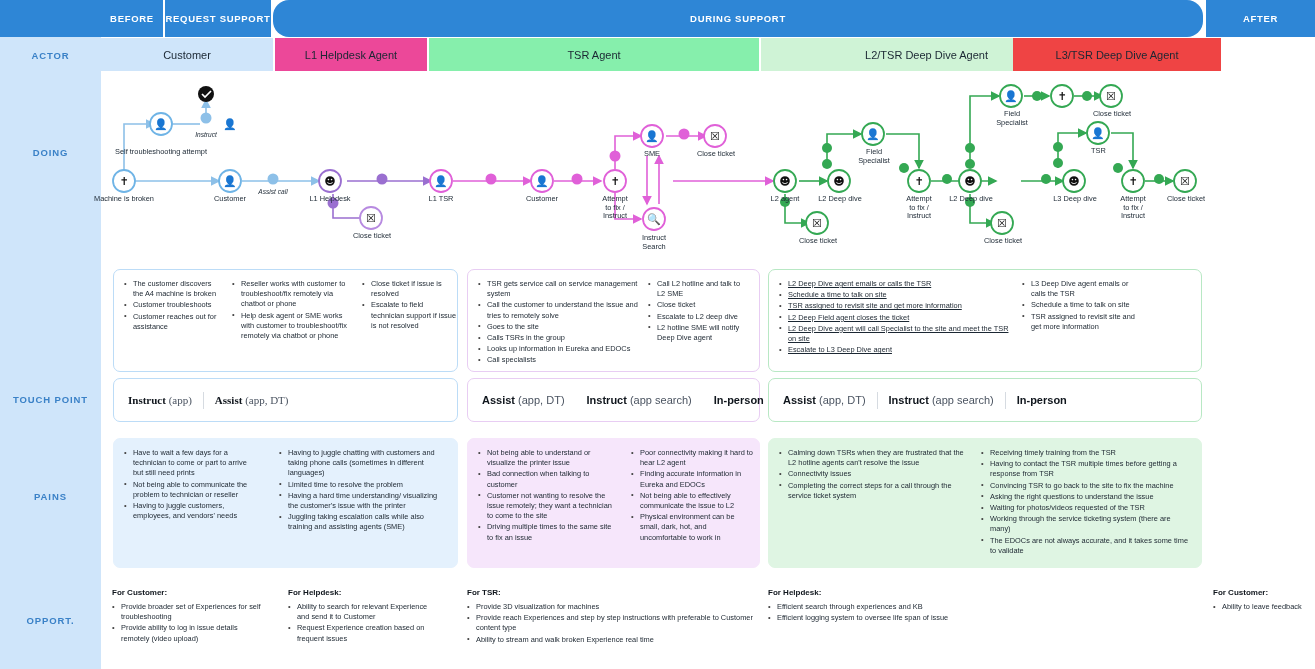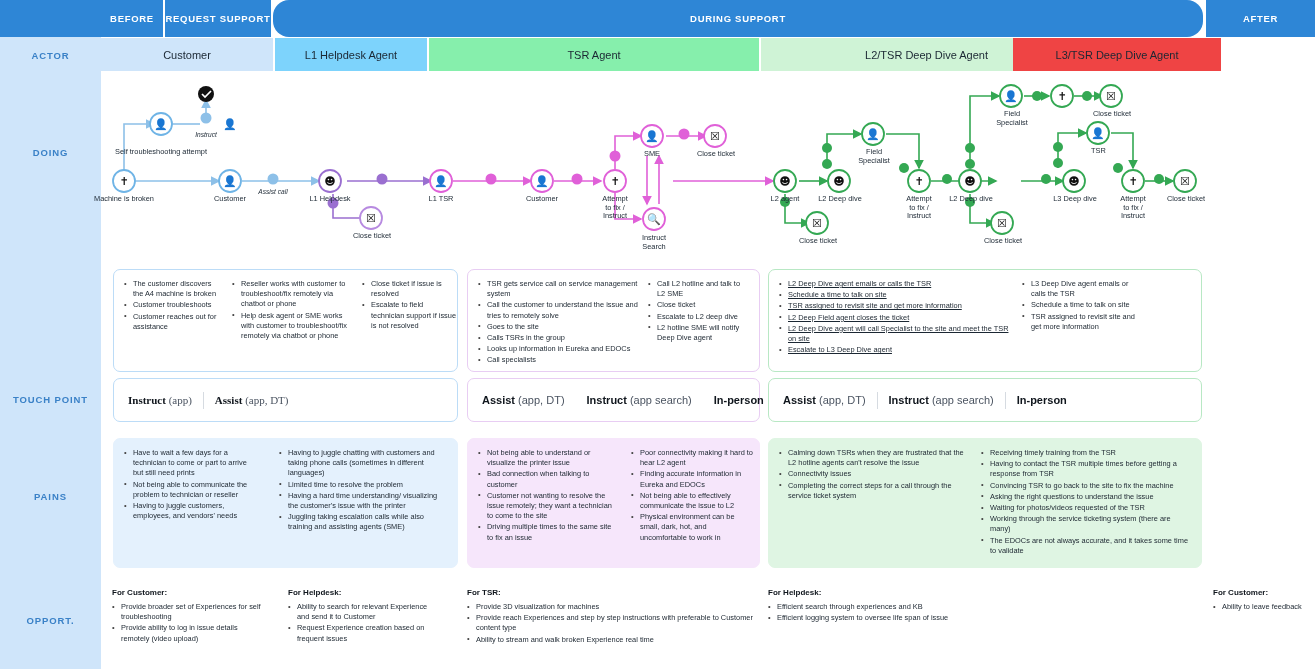--- a/index.html
+++ b/index.html
@@ -101,21 +101,21 @@
 
 <div id="phases">
   <div class="phase" style="left:0px;   width:62px;">BEFORE</div>
   <div class="phase" style="left:64px;  width:106px;">REQUEST SUPPORT</div>
   <div class="phase" style="left:172px; width:930px;border-radius:16px;">DURING SUPPORT</div>
   <div class="phase" style="left:1105px;width:109px;">AFTER</div>
 </div>
 
 <div id="actors">
   <div class="actor" style="left:0px;   width:172px; background:#cfe5fa;">Customer</div>
-  <div class="actor" style="left:174px; width:152px; background:#7dd3fc;">L1 Helpdesk Agent</div>
+  <div class="actor" style="left:174px; width:152px; background:#ec4899;">L1 Helpdesk Agent</div>
   <div class="actor" style="left:328px; width:330px; background:#86efac;">TSR Agent</div>
   <div class="actor" style="left:660px; width:331px; background:#cff3d6;">L2/TSR Deep Dive Agent</div>
   <div class="actor" style="left:912px; width:208px; background:#ef4444;">L3/TSR Deep Dive Agent</div>
 </div>
 
 <div id="doing-wrap">
 <svg id="flow" width="1214" height="186" viewBox="0 0 1214 186" xmlns="http://www.w3.org/2000/svg">
   <defs>
     <marker id="ab" markerWidth="6" markerHeight="6" refX="5" refY="3" orient="auto">
           <path d="M0,0 L6,3 L0,6 z" fill="#8dc0e8"></path>

